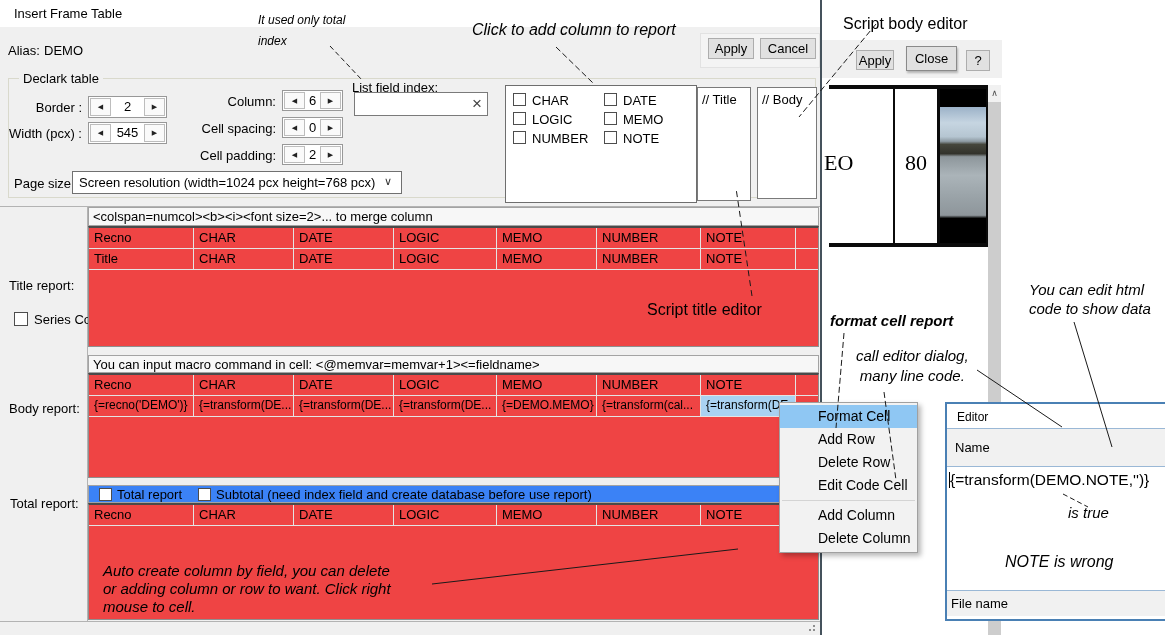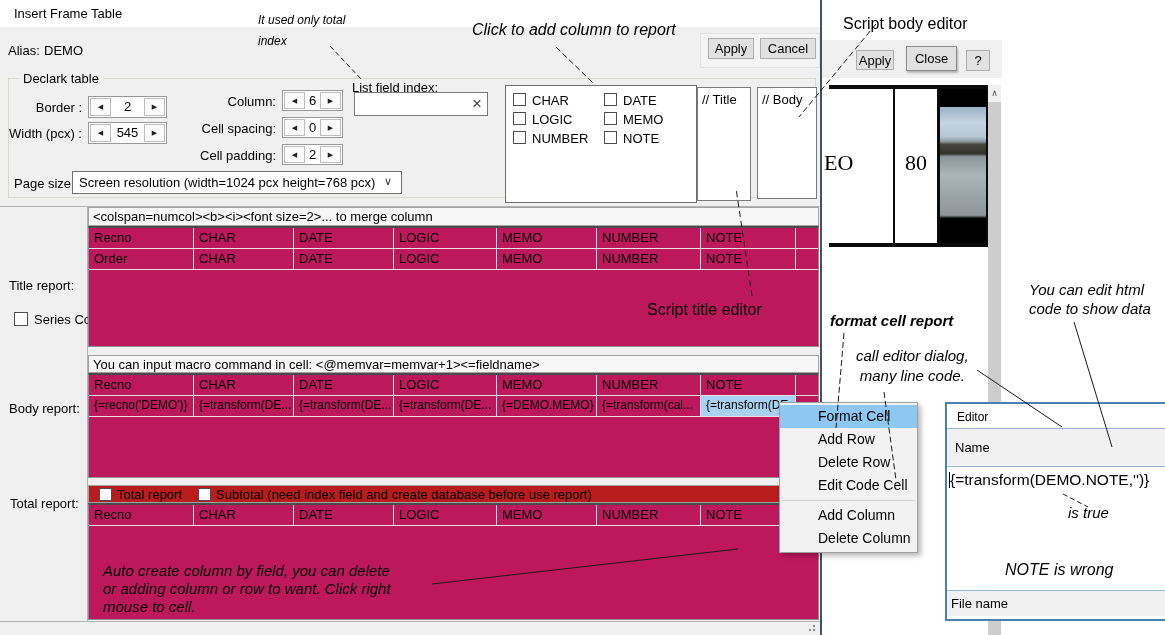--- a/index.html
+++ b/index.html
@@ -33,21 +33,21 @@
     font-family:"Liberation Sans", sans-serif; }
 
   .cb{ width:13px; height:13px; border:1px solid #4d4d4d; background:#fff; display:inline-block; }
   .cb-lbl{ font-size:13px; position:absolute; }
 
   .panel-white{ background:#fff; border:1px solid #6e6e6e; }
 
   
   .strip{ background:#f7f7f7; border:1px solid #a3a3a3; font-size:13px; padding:1px 0 0 4px;
     white-space:nowrap; overflow:hidden; }
-  .rtable{ background:#be185d; border:1px solid #8f8f8f; border-top:2px solid #4a4a4a; }
+  .rtable{ background:#ef4444; border:1px solid #8f8f8f; border-top:2px solid #4a4a4a; }
   .trow{ display:flex; height:21px; border-bottom:1px solid #e4e4e4; }
   .tcell{ border-right:1px solid #e4e4e4; padding:2px 0 0 5px; font-size:13px;
     overflow:hidden; white-space:nowrap; }
   .tcell:nth-child(1){ width:105px; } .tcell:nth-child(2){ width:100px; }
   .tcell:nth-child(3){ width:100px; } .tcell:nth-child(4){ width:103px; }
   .tcell:nth-child(5){ width:100px; } .tcell:nth-child(6){ width:104px; }
   .tcell:nth-child(7){ width:95px;  } .tcell:nth-child(8){ flex:1; border-right:none; }
   .trow.code .tcell{ font-size:12px; }
   .trow.code .tcell:nth-child(7){ background:#a9d2f2; }
 
@@ -216,21 +216,21 @@
           <div class="tcell">Recno</div>
           <div class="tcell">CHAR</div>
           <div class="tcell">DATE</div>
           <div class="tcell">LOGIC</div>
           <div class="tcell">MEMO</div>
           <div class="tcell">NUMBER</div>
           <div class="tcell">NOTE</div>
           <div class="tcell"></div>
         </div>
       <div class="trow">
-          <div class="tcell">Order</div>
+          <div class="tcell">Title</div>
           <div class="tcell">CHAR</div>
           <div class="tcell">DATE</div>
           <div class="tcell">LOGIC</div>
           <div class="tcell">MEMO</div>
           <div class="tcell">NUMBER</div>
           <div class="tcell">NOTE</div>
           <div class="tcell"></div>
         </div>
     </div>
 
@@ -251,21 +251,21 @@
           <div class="tcell">{=transform(DE...</div>
           <div class="tcell">{=transform(DE...</div>
           <div class="tcell">{=transform(DE...</div>
           <div class="tcell">{=DEMO.MEMO}</div>
           <div class="tcell">{=transform(cal...</div>
           <div class="tcell">{=transform(DE</div>
           <div class="tcell"></div>
         </div>
     </div>
 
-    <div class="strip abs" style="left:88px;top:485px;width:731px;height:18px;background:#b91c1c;">
+    <div class="strip abs" style="left:88px;top:485px;width:731px;height:18px;background:#3b82f6;">
       <span class="cb abs" style="left:10px;top:2px;"></span>
       <span class="cb-lbl" style="left:28px;top:1px;">Total report</span>
       <span class="cb abs" style="left:109px;top:2px;"></span>
       <span class="cb-lbl" style="left:127px;top:1px;">Subtotal (need index field and create database before use report)</span>
     </div>
     <div class="rtable abs" style="left:88px;top:503px;width:731px;height:117px;">
       <div class="trow">
           <div class="tcell">Recno</div>
           <div class="tcell">CHAR</div>
           <div class="tcell">DATE</div>
@@ -318,18 +318,18 @@
 index</div>
   <div class="anno" style="left:472px;top:20px;font-size:16px;">Click to add column to report</div>
   <div class="anno up" style="left:843px;top:14px;">Script body editor</div>
   <div class="anno up" style="left:647px;top:300px;">Script title editor</div>
   <div class="anno" style="left:830px;top:311px;font-weight:bold;">format cell report</div>
   <div class="anno" style="left:856px;top:346px;line-height:20px;text-align:center;">call editor dialog,
 many line code.</div>
   <div class="anno" style="left:1029px;top:280px;">You can edit html
 code to show data</div>
   <div class="anno" style="left:1068px;top:503px;">is true</div>
-  <div class="anno" style="left:1005px;top:552px;font-size:16px;margin-top:8px;">NOTE is wrong</div>
+  <div class="anno" style="left:1005px;top:552px;font-size:16px;">NOTE is wrong</div>
   <div class="anno" style="left:103px;top:562px;line-height:18px;">Auto create column by field, you can delete
 or adding column or row to want. Click right
 mouse to cell.</div>
 
 </div>
 
 </body></html>

